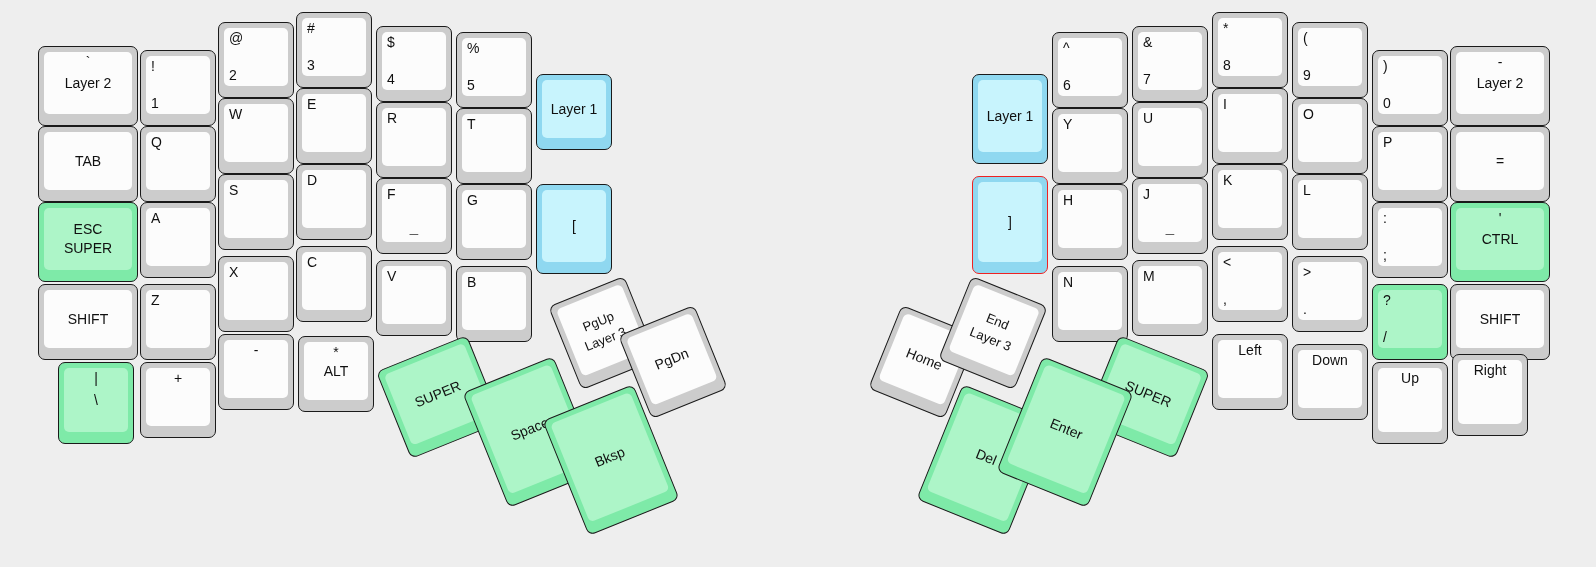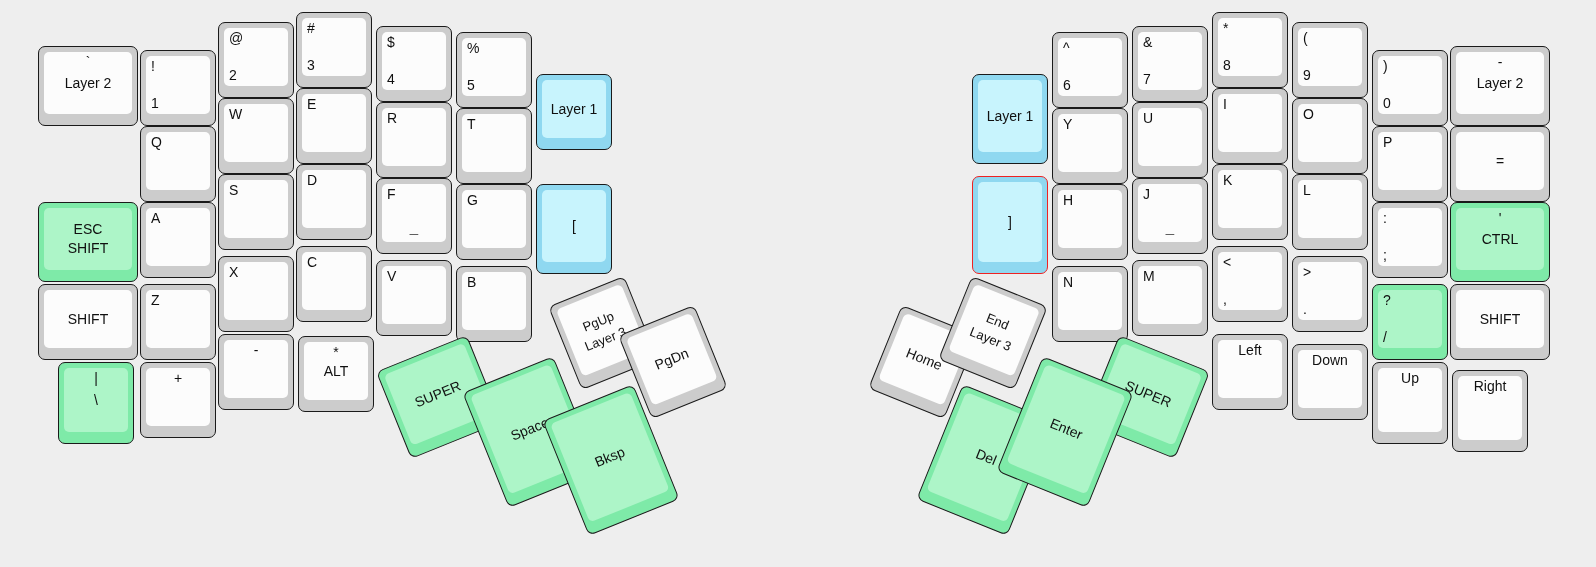--- a/index.html
+++ b/index.html
@@ -96,20 +96,25 @@
           <span class="lg tl">$</span>
           <span class="lg bl">4</span>
         </div>
       </div>
       <div class="key" title="% 5" style="left: 456px; top: 32px; width: 76px; height: 76px;">
         <div class="face">
           <span class="lg tl">%</span>
           <span class="lg bl">5</span>
         </div>
       </div>
+      <div class="key" title="TAB" style="left: 38px; top: 126px; width: 100px; height: 76px;">
+        <div class="face">
+          <span class="lg mc">TAB</span>
+        </div>
+      </div>
       <div class="key" title="Q" style="left: 140px; top: 126px; width: 76px; height: 76px;">
         <div class="face">
           <span class="lg tl">Q</span>
         </div>
       </div>
       <div class="key" title="W" style="left: 218px; top: 98px; width: 76px; height: 76px;">
         <div class="face">
           <span class="lg tl">W</span>
         </div>
       </div>
@@ -129,21 +134,21 @@
         </div>
       </div>
       <div class="key blue" title="Layer 1" style="left: 536px; top: 74px; width: 76px; height: 76px;">
         <div class="face">
           <span class="lg mc">Layer 1</span>
         </div>
       </div>
       <div class="key green" title="ESC CTRL" style="left: 38px; top: 202px; width: 100px; height: 80px;">
         <div class="face">
           <span class="lg mc2">ESC
-SHIFT</span>
+SUPER</span>
         </div>
       </div>
       <div class="key" title="A" style="left: 140px; top: 202px; width: 76px; height: 76px;">
         <div class="face">
           <span class="lg tl">A</span>
         </div>
       </div>
       <div class="key" title="S" style="left: 218px; top: 174px; width: 76px; height: 76px;">
         <div class="face">
           <span class="lg tl">S</span>
@@ -400,21 +405,21 @@
       <div class="key" title="Left" style="left: 1212px; top: 334px; width: 76px; height: 76px;">
         <div class="face">
           <span class="lg tc">Left</span>
         </div>
       </div>
       <div class="key" title="Up" style="left: 1372px; top: 362px; width: 76px; height: 82px;">
         <div class="face">
           <span class="lg tc">Up</span>
         </div>
       </div>
-      <div class="key" title="Right" style="left: 1452px; top: 370px; width: 76px; height: 82px;">
+      <div class="key" title="Right" style="left: 1452px; top: 354px; width: 76px; height: 82px;">
         <div class="face">
           <span class="lg tc">Right</span>
         </div>
       </div>
       <div class="key" title="Home" style="left: 882px; top: 317px; width: 82px; height: 90px; transform: rotate(22deg);">
         <div class="face">
           <span class="lg mc">Home</span>
         </div>
       </div>
       <div class="key" title="End Layer 3" style="left: 952px; top: 288px; width: 82px; height: 90px; transform: rotate(22deg);">

